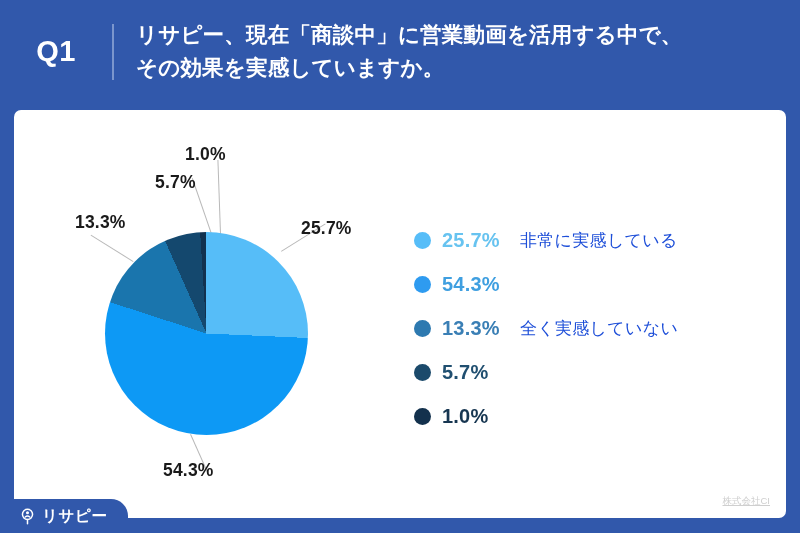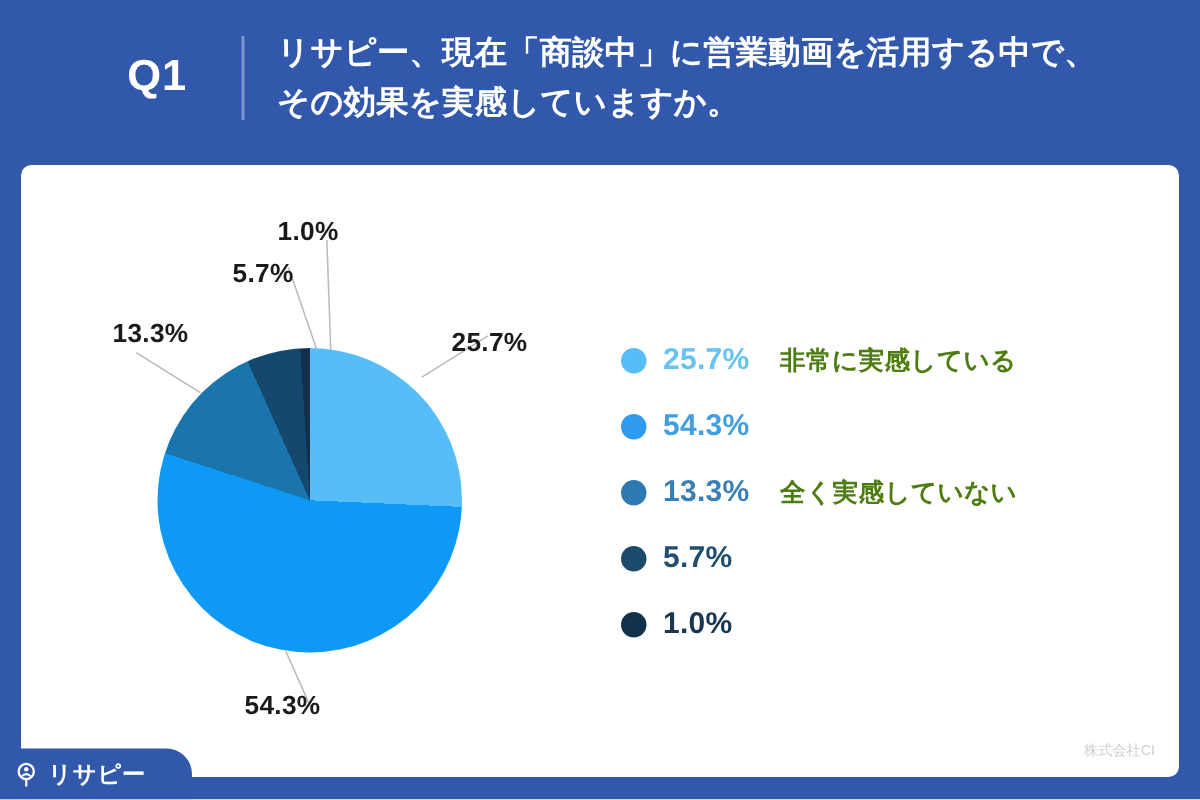--- a/index.html
+++ b/index.html
@@ -20,21 +20,20 @@
   }
 
   
   #header {
     position: absolute;
     left: 0; top: 0;
     width: 800px;
     height: 104px;
     display: flex;
     align-items: center;
-    justify-content: center;
   }
   #q-number {
     width: 112px;
     flex: 0 0 112px;
     text-align: center;
     color: #ffffff;
     font-size: 29px;
     font-weight: 700;
     letter-spacing: 0.5px;
     padding-bottom: 2px;
@@ -119,50 +118,50 @@
   }
   .legend-pct {
     width: 78px;
     flex: 0 0 78px;
     font-size: 20px;
     font-weight: 700;
     letter-spacing: 0.2px;
   }
   .legend-label {
     font-size: 17px;
-    font-weight: 700;
-    color: #4d7c0f;
+    font-weight: 400;
+    color: #1d4ed8;
     letter-spacing: 0.3px;
     white-space: nowrap;
   }
 
   
   #footnote {
     position: absolute;
     right: 16px;
     bottom: 9px;
     text-align: right;
     color: #cfcfcf;
     font-size: 9.5px;
     line-height: 1.55;
   }
-  #footnote div { display: block; white-space: nowrap; }
+  #footnote div { display: block; white-space: nowrap; text-decoration: underline; }
 
   
   #logo {
     position: absolute;
     left: 0;
     bottom: 0;
     width: 128px;
     height: 34px;
     background: #3158ab;
     border-top-right-radius: 17px;
     display: flex;
     align-items: center;
-    padding-left: 8px;
+    padding-left: 18px;
     box-sizing: border-box;
     text-align: center;
   }
   #logo-icon { flex: 0 0 19px; height: 19px; margin-right: 5px; }
   #logo-text {
     color: #ffffff;
     font-size: 15.5px;
     font-weight: 700;
     letter-spacing: 0.6px;
   }

